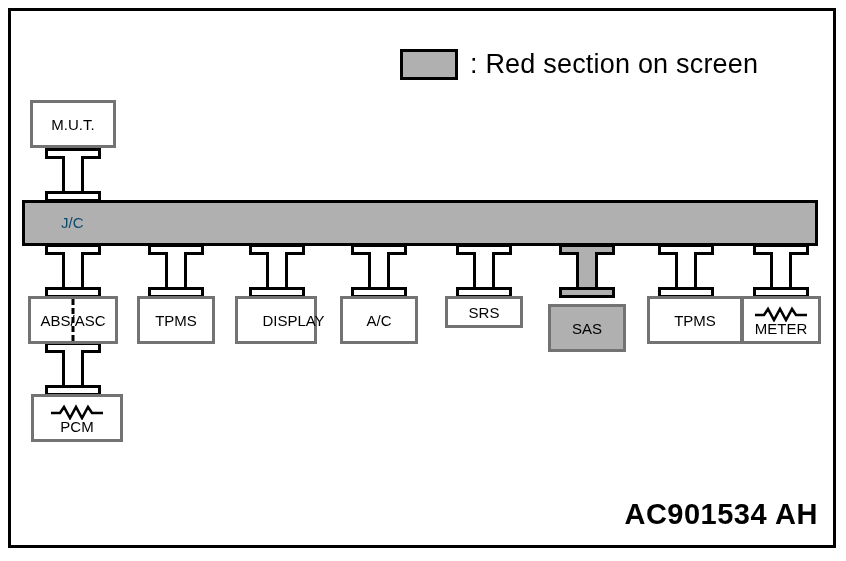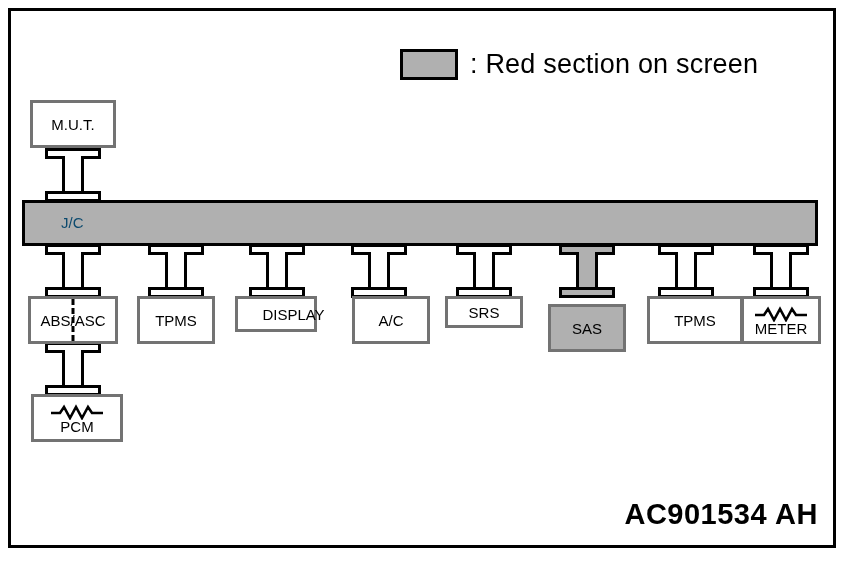--- a/index.html
+++ b/index.html
@@ -226,25 +226,25 @@
 
   <div class="node" id="node-abs-asc" style="left:28px; top:296px; width:90px; height:48px;">
     <div class="dotted-divider"></div>
     <span class="node-label">ABS/ASC</span>
   </div>
 
   <div class="node" id="node-etacs" style="left:137px; top:296px; width:78px; height:48px;">
     <span class="node-label">TPMS</span>
   </div>
 
-  <div class="node" id="node-display" style="left:235px; top:296px; width:82px; height:36px;padding-left:35px;">
+  <div class="node" id="node-display" style="left:235px; top:296px; width:82px; height:48px;padding-left:35px;">
     <span class="node-label">DISPLAY</span>
   </div>
 
-  <div class="node" id="node-ac" style="left:340px; top:296px; width:78px; height:48px;margin-left:12px;">
+  <div class="node" id="node-ac" style="left:340px; top:296px; width:78px; height:48px;">
     <span class="node-label">A/C</span>
   </div>
 
   <div class="node" id="node-srs" style="left:445px; top:296px; width:78px; height:32px;">
     <span class="node-label">SRS</span>
   </div>
 
   <div class="node filled" id="node-sas" style="left:548px; top:304px; width:78px; height:48px;">
     <span class="node-label">SAS</span>
   </div>

